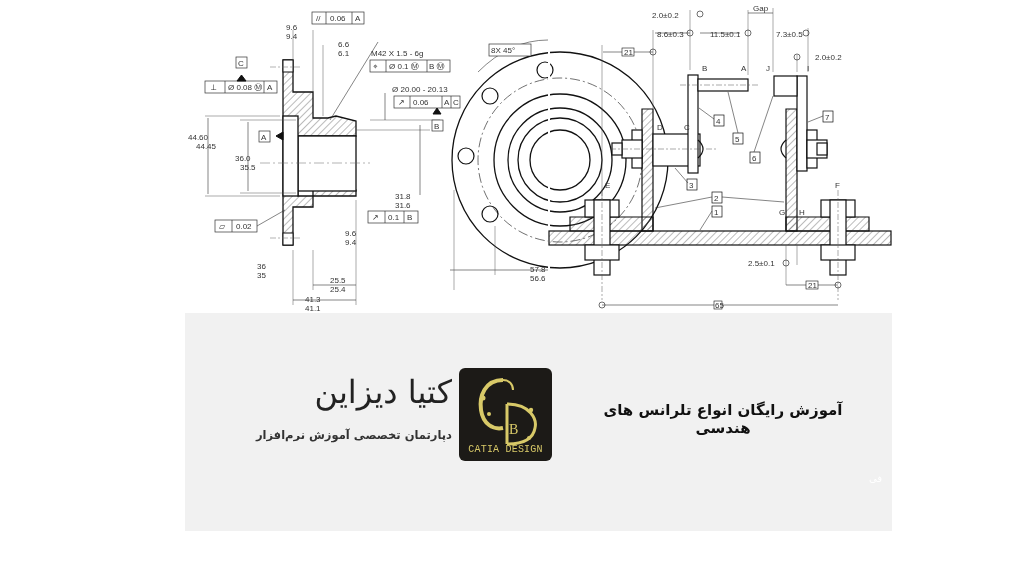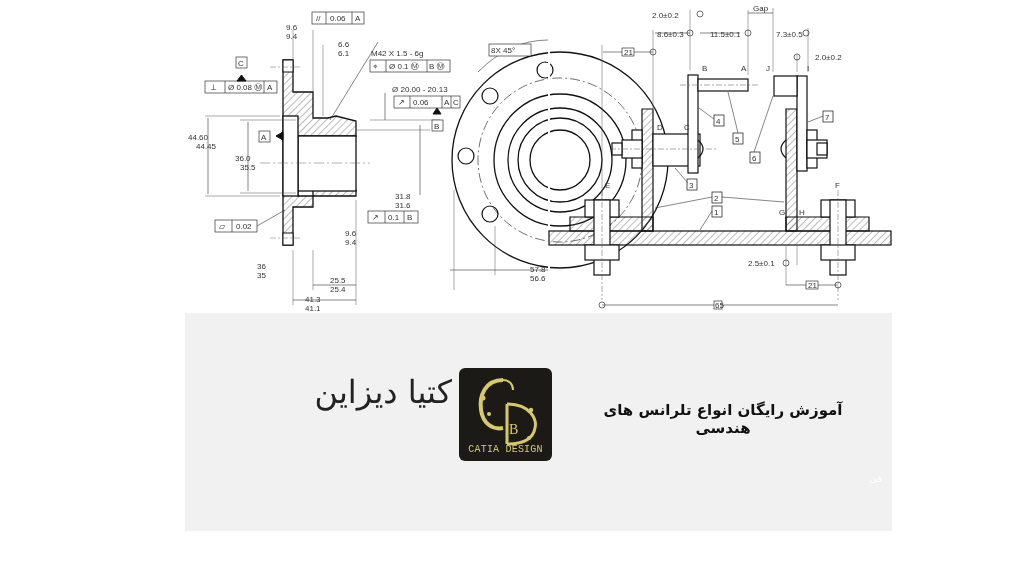--- a/index.html
+++ b/index.html
@@ -264,20 +264,21 @@
     <text x="716" y="124">4</text>
     <text x="735" y="142">5</text>
     <text x="752" y="161">6</text>
     <text x="825" y="120">7</text>
   </g>
 </svg>
 </div>
 
 <div class="banner">
   <div class="brand-name">کتیا دیزاین</div>
+  <div class="brand-sub">دپارتمان تخصصی آموزش نرم‌افزار</div>
   <div class="logo-box">
     <svg width="93" height="93" viewBox="0 0 93 93">
       <path d="M44,12 C26,12 20,28 22,42 C24,56 34,62 44,60" fill="none" stroke="#d8c968" stroke-width="4"></path>
       <path d="M44,12 C50,12 54,16 54,22" fill="none" stroke="#d8c968" stroke-width="2"></path>
       <path d="M48,36 L48,76 M48,36 C72,36 78,52 76,60 C74,72 62,76 48,76" fill="none" stroke="#d8c968" stroke-width="3"></path>
       <circle cx="24" cy="30" r="2.5" fill="#d8c968"></circle>
       <circle cx="30" cy="46" r="2" fill="#d8c968"></circle>
       <circle cx="72" cy="42" r="2.2" fill="#d8c968"></circle>
       <circle cx="70" cy="70" r="2" fill="#d8c968"></circle>
       <text x="50" y="66" font-family="Liberation Serif, serif" font-size="14" fill="#d8c968">B</text>

